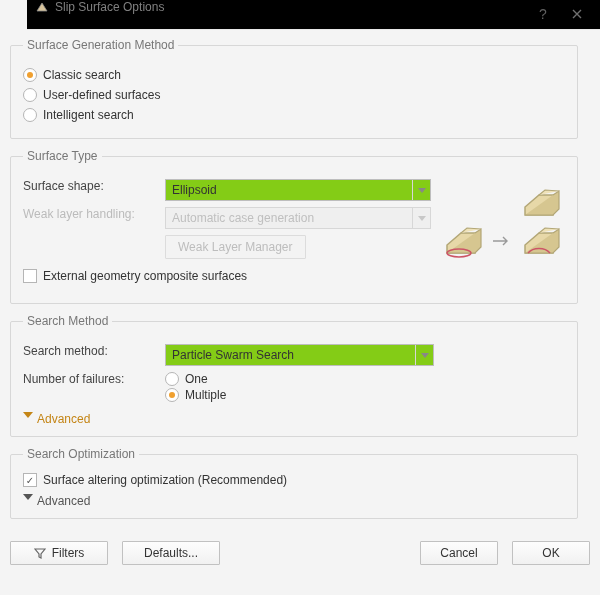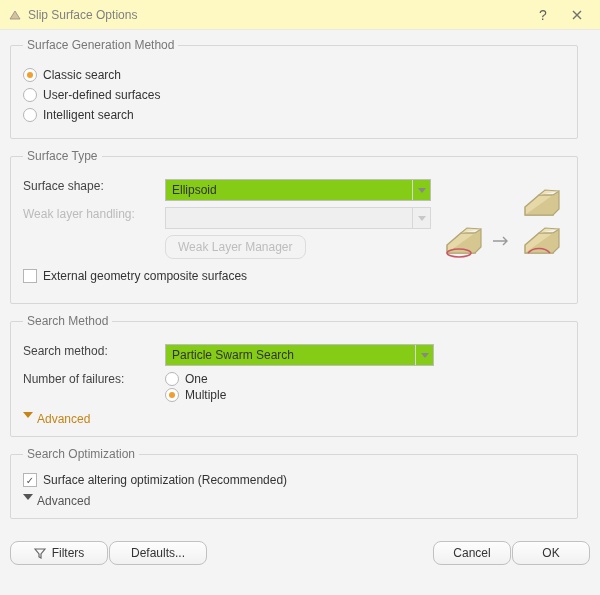--- a/index.html
+++ b/index.html
@@ -10,25 +10,26 @@
     font-family: "Segoe UI", Tahoma, sans-serif;
     font-size: 12px;
     background: #f4f4f4;
     color: #333;
     overflow: hidden;
   }
 
   
   .titlebar {
     display: flex;
-    align-items: center;
+    align-items: flex-start;
     height: 30px;
     padding: 0 6px 0 8px;
-    background: #fef9c3;
+    background: #000000;
     border-bottom: 1px solid #e8e8e8;
+    margin-left: 27px;
   }
   .title-icon {
     width: 14px; height: 14px;
     margin-right: 6px;
     display: inline-flex;
   }
   .title-text { color: #808080; font-size: 12px; }
   .title-spacer { flex: 1; }
   .title-btn {
     width: 34px; height: 28px;
@@ -104,21 +105,21 @@
     display: flex; align-items: center; justify-content: center;
     border-left: 1px solid #d7d7d7;
     color: #888;
   }
   .select.disabled .chev { color: #c8c8c8; }
 
   .btn {
     height: 24px;
     border: 1px solid #c1c1c1;
     background: linear-gradient(#fdfdfd,#f1f1f1);
-    border-radius: 8px;
+    border-radius: 1px;
     padding: 0 12px;
     display: inline-flex; align-items: center; justify-content: center;
     font-size: 12px;
     color: #333;
     cursor: pointer;
   }
   .btn.disabled {
     color: #bdbdbd;
     border-color: #dcdcdc;
     background: #f3f3f3;
@@ -143,21 +144,21 @@
   .surf-illus {
     position: absolute;
     right: 14px;
   }
   .surf-illus.single { top: 22px; }
   .surf-illus.diagram { top: 60px; display: flex; align-items: center; gap: 8px; }
 
   .footer {
     display: flex;
     align-items: center;
-    gap: 1px;
+    gap: 14px;
     padding: 6px 10px 10px 10px;
   }
   .footer .spacer { flex: 1; }
   .footer .btn { min-width: 78px; }
   .footer .btn.wide { min-width: 98px; }
 
   svg { display: block; }
 </style>
 </head>
 <body>
@@ -213,20 +214,21 @@
           <svg width="8" height="5" viewBox="0 0 8 5">
               <path d="M0 0 L4 5 L8 0 Z" fill="currentColor"></path>
             </svg>
         </span>
       </span>
     </div>
 
     <div class="row">
       <span class="label-col dim">Weak layer handling:</span>
       <span class="select disabled" style="width:266px">
+        <span>Automatic case generation</span>
         <span class="chev">
           <svg width="8" height="5" viewBox="0 0 8 5">
               <path d="M0 0 L4 5 L8 0 Z" fill="currentColor"></path>
             </svg>
         </span>
       </span>
     </div>
 
     <div class="row">
       <span class="label-col"></span>

